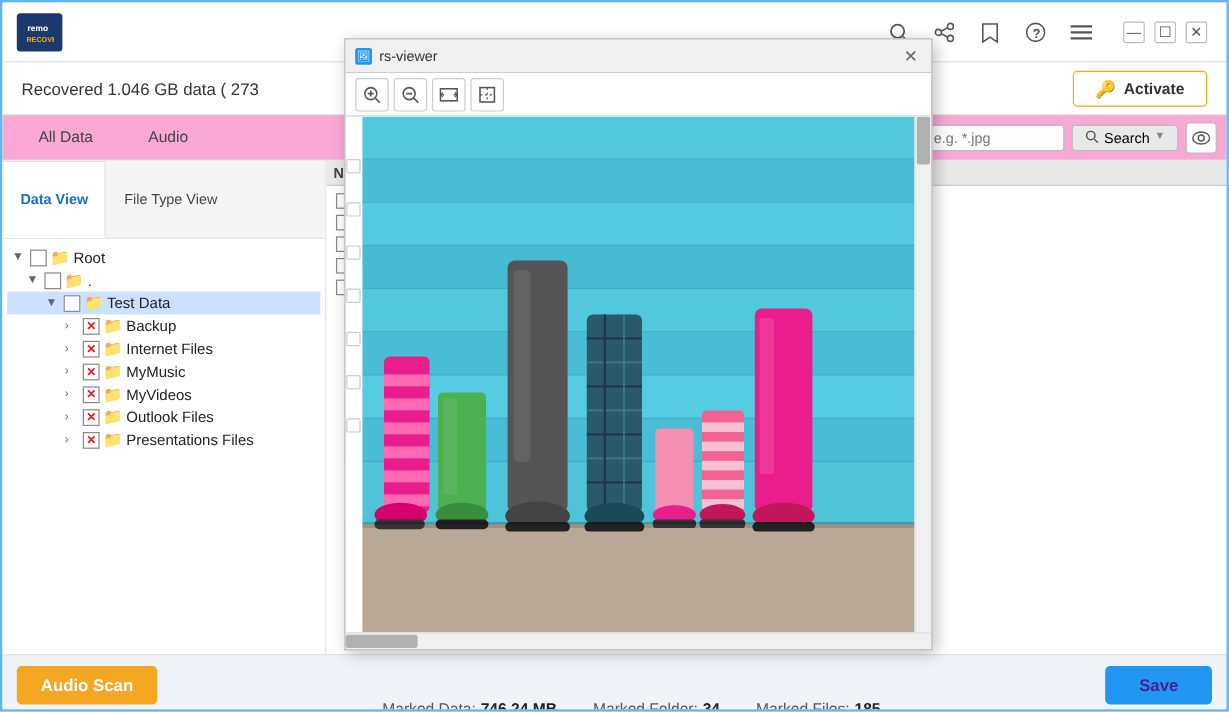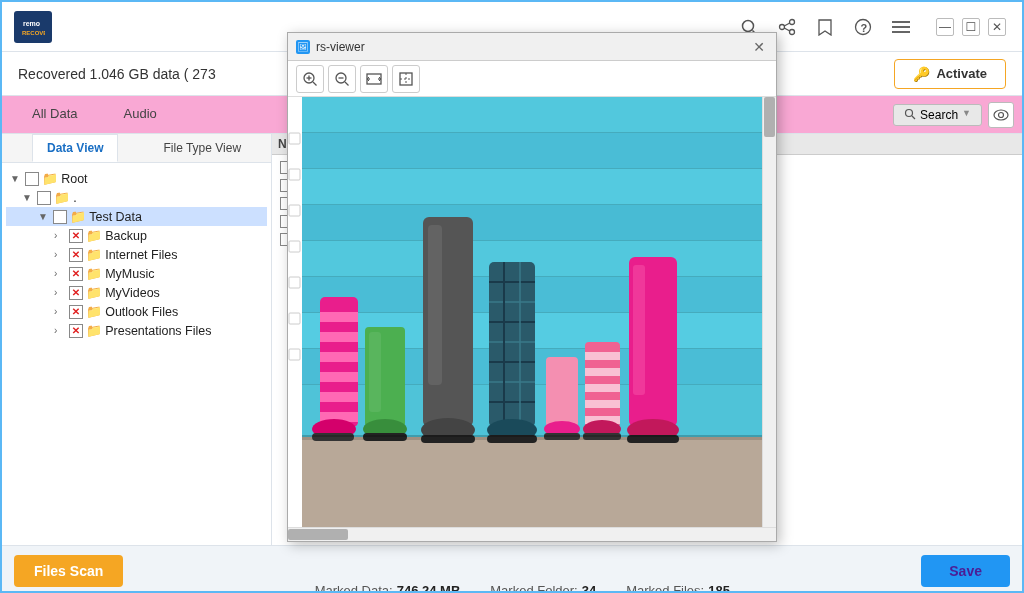--- a/index.html
+++ b/index.html
@@ -206,26 +206,25 @@
       background: white;
     }
 
     .view-tabs {
       display: flex;
       border-bottom: 1px solid #dde3ea;
       background: #f5f5f5;
     }
 
     .view-tab {
-      padding: 6px 14px;
+      padding: 24px 14px;
       font-size: 12px;
       cursor: pointer;
       color: #444;
       border: 1px solid transparent;
-      margin-left: 30px;
     }
 
     .view-tab.active {
       background: white;
       color: #1a6fc4;
       border: 1px solid #dde3ea;
       border-bottom: 1px solid white;
       font-weight: 600;
     }
 
@@ -541,20 +540,23 @@
     <span class="key-icon">🔑</span>
     <span>Activate</span>
   </button>
 </div>
 
 <div class="tabs-bar">
   <div class="tab">All Data</div>
   <div class="tab">Audio</div>
 
   <div class="search-area">
+    <div class="search-input-wrapper">
+      <input type="text" placeholder="e.g. *.jpg" style="">
+    </div>
     <button class="search-btn">
       <svg width="12" height="12" viewBox="0 0 12 12" fill="none">
         <circle cx="5" cy="5" r="3.5" stroke="#555" stroke-width="1.2"></circle>
         <line x1="8" y1="8" x2="11" y2="11" stroke="#555" stroke-width="1.2"></line>
       </svg>
       <span>Search</span>
       <span style="font-size:9px;color:#888;">▼</span>
     </button>
     <div class="eye-icon-btn">
       <svg width="16" height="12" viewBox="0 0 16 12" fill="none">
@@ -858,21 +860,21 @@
     </div>
 
     <div style="height:14px;background:#f0f0f0;border-top:1px solid #ddd;position:relative;">
       <div style="position:absolute;left:0;top:1px;bottom:1px;width:60px;background:#b0b0b0;border-radius:2px;"></div>
     </div>
   </div>
 </div>
 
 <div class="bottom-bar">
   <div class="bottom-left">
-    <button class="btn-deepscan">Files Scan</button>
+    <button class="btn-deepscan">Audio Scan</button>
   </div>
   <div class="bottom-center">
     <div class="stat-item">
       <span class="stat-label">Marked Data:</span>
       <span class="stat-value">746.24 MB</span>
     </div>
     <div class="stat-item">
       <span class="stat-label">Marked Folder:</span>
       <span class="stat-value">34</span>
     </div>

